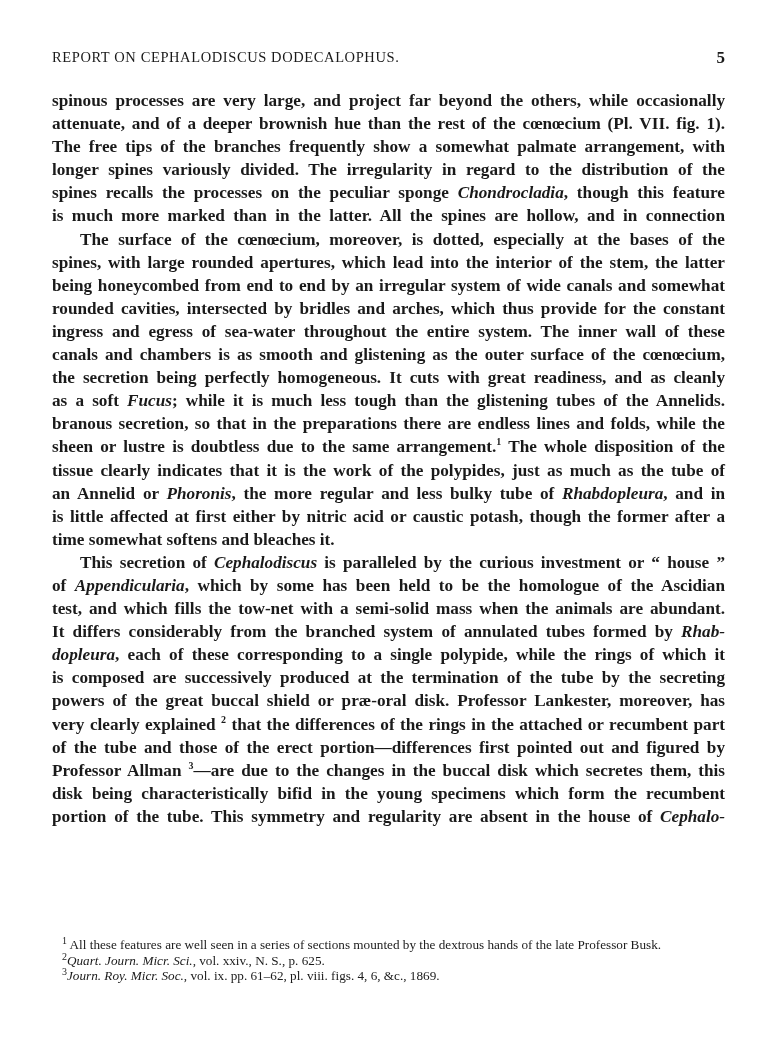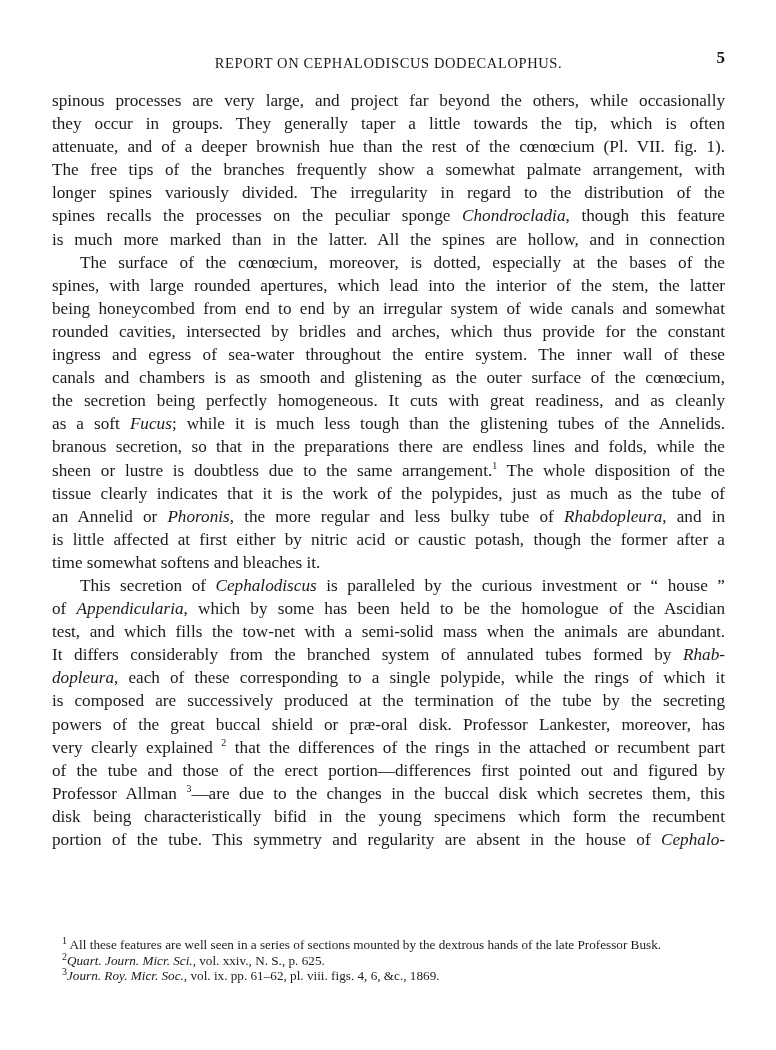--- a/index.html
+++ b/index.html
@@ -1,23 +1,23 @@
 <!DOCTYPE html>
 <html><head>
 <meta charset="utf-8">
 <style>
   html, body { margin: 0; padding: 0; background: #ffffff; }
   body { width: 776px; height: 1050px; position: relative; overflow: hidden;
          font-family: "DejaVu Serif", "Liberation Serif", serif; color: #1a1a1a; }
   .running-head { position: absolute; top: 49px; left: 52px; width: 673px; height: 22px; }
-  .running-title { position: absolute; left: 0; right: 0; top: 6px; text-align: center;
+  .running-title { position: absolute; left: 0; right: 0; top: 0; text-align: left;
                    font-family: "Liberation Serif", serif; font-size: 14.5px; letter-spacing: 0.6px; }
   .page-number { position: absolute; right: 0; top: -1px; font-family: "Liberation Serif", serif;
                  font-size: 17px; font-weight: bold; }
-  .body-text { position: absolute; top: 89px; left: 52px; width: 673px; }
+  .body-text { position: absolute; top: 89px; left: 52px; width: 673px; font-weight: bold; }
   .line { display: block; height: 23.1px; line-height: 23.1px; white-space: nowrap;
           font-family: "Liberation Serif", serif; font-size: 17.2px;
           text-align: justify; text-align-last: justify; }
   .line.last { text-align-last: left; }
   .line.indent { padding-left: 28px; }
   .it { font-style: italic; }
   sup { font-size: 10px; line-height: 0; vertical-align: super; }
   .footnotes { position: absolute; top: 937px; left: 62px; width: 660px; }
   .fn { display: block; height: 15.5px; line-height: 15.5px; white-space: nowrap;
         font-family: Liberation Serif, serif; font-size: 13.2px; }
@@ -25,21 +25,20 @@
 </head>
 <body>
 
 <div class="running-head">
   <div class="running-title">REPORT ON CEPHALODISCUS DODECALOPHUS.</div>
   <div class="page-number">5</div>
 </div>
 
 <div class="body-text" id="body-text">
     <span class="line"><span>spinous processes are very large, and project far beyond the others, while occasionally</span></span>
-    <span class="line"><span>they occur in groups.  They generally taper a little towards the tip, which is often</span></span>
     <span class="line"><span>attenuate, and of a deeper brownish hue than the rest of the cœnœcium (Pl. VII. fig. 1).</span></span>
     <span class="line"><span>The free tips of the branches frequently show a somewhat palmate arrangement, with</span></span>
     <span class="line"><span>longer spines variously divided.  The irregularity in regard to the distribution of the</span></span>
     <span class="line"><span>spines recalls the processes on the peculiar sponge </span><span class="it">Chondrocladia</span><span>, though this feature</span></span>
     <span class="line"><span>is much more marked than in the latter.  All the spines are hollow, and in connection</span></span>
     <span class="line indent"><span>The surface of the cœnœcium, moreover, is dotted, especially at the bases of the</span></span>
     <span class="line"><span>spines, with large rounded apertures, which lead into the interior of the stem, the latter</span></span>
     <span class="line"><span>being honeycombed from end to end by an irregular system of wide canals and somewhat</span></span>
     <span class="line"><span>rounded cavities, intersected by bridles and arches, which thus provide for the constant</span></span>
     <span class="line"><span>ingress and egress of sea-water throughout the entire system.  The inner wall of these</span></span>

